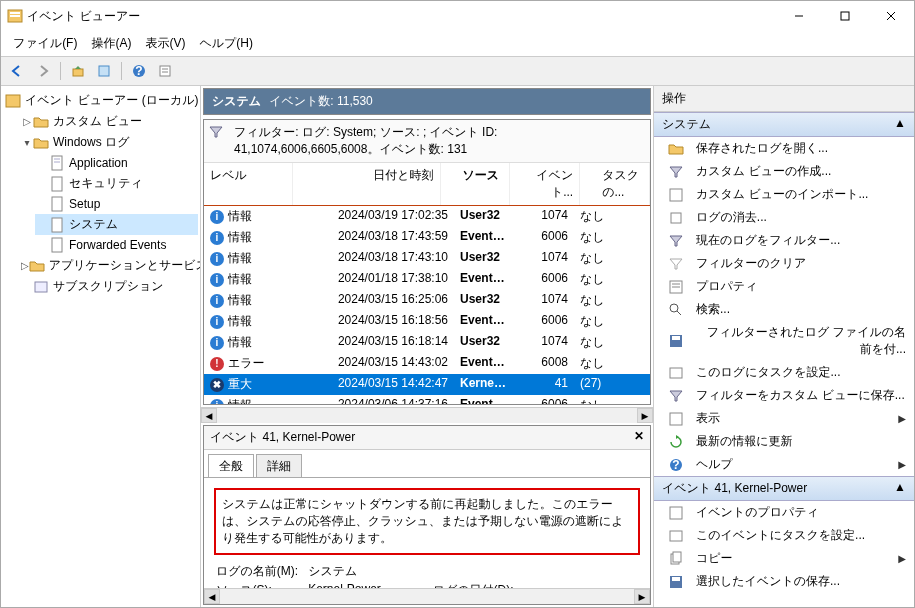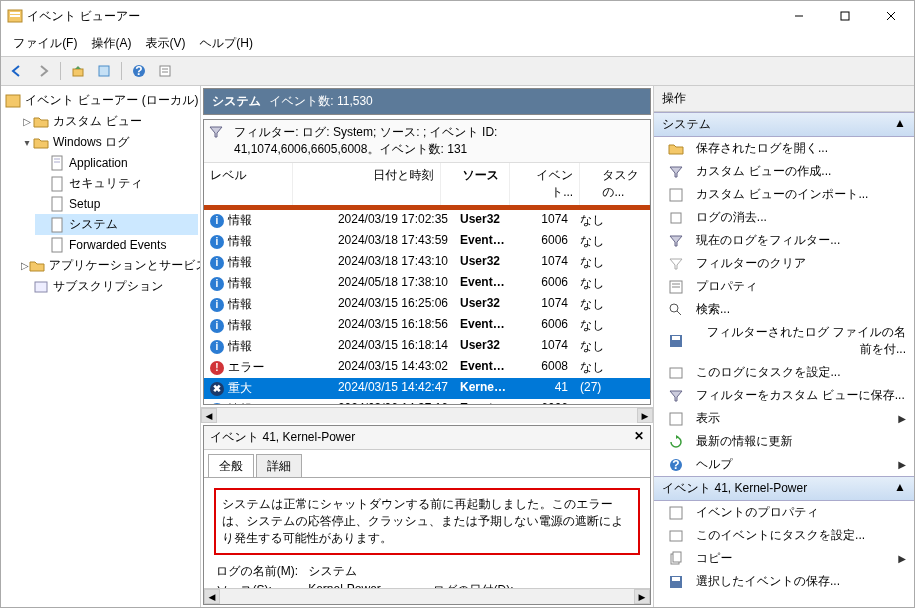--- a/index.html
+++ b/index.html
@@ -20,21 +20,21 @@
 .right-pane { width: 260px; display: flex; flex-direction: column; overflow: hidden; }
 .tree-row { display: flex; align-items: center; padding: 2px 2px; white-space: nowrap; cursor: default; }
 .tree-row.selected { background: #cce8ff; }
 .tree-toggle { width: 12px; font-size: 10px; color: #555; text-align: center; }
 .tree-icon { width: 16px; height: 16px; margin-right: 4px; display: inline-flex; align-items: center; justify-content: center; }
 .tree-children { padding-left: 16px; }
 .center-header { background: #5c7a99; color: #fff; padding: 4px 8px; display: flex; gap: 8px; border: 1px solid #888; margin: 2px; }
 .filter-row { display: flex; padding: 4px; border-bottom: 1px solid #ddd; background: #fafafa; justify-content: center; }
 .filter-text { flex: 1; padding-left: 6px; }
 .table-cont { flex: 1; overflow: auto; margin: 2px; border: 1px solid #888; }
-.table-head { display: flex; background: #fff; border-bottom: 5px solid #c2410c; position: sticky; top: 0; gap: 16px; }
+.table-head { display: flex; background: #fff; border-bottom: 1px solid #c2410c; position: sticky; top: 0; gap: 16px; }
 .table-head > div { padding: 4px 6px; border-right: 1px solid #eee; }
 .col1 { width: 100px; } .col2 { width: 150px; text-align: right; } .col3 { width: 60px; font-weight: bold; } .col4 { width: 60px; text-align: right; } .col5 { width: 60px; }
 .tr { display: flex; padding: 1px 0; }
 .tr.sel { background: #0078d7; color: #fff; }
 .tr > div { padding: 1px 6px; overflow: hidden; text-overflow: ellipsis; white-space: nowrap; }
 .ev-icon { width: 14px; height: 14px; display: inline-block; border-radius: 50%; text-align: center; line-height: 14px; color: #fff; font-size: 10px; margin-right: 4px; font-weight: bold; }
 .info-i { background: #2b7cd3; } .err-i { background: #d13438; } .crit-i { background: #1b3a6b; }
 .event-detail { border: 1px solid #888; margin: 2px; display: flex; flex-direction: column; height: 180px; }
 .ed-head { display: flex; padding: 3px 6px; border-bottom: 1px solid #ccc; background: #f5f5f5; }
 .ed-title { flex: 1; }
@@ -273,21 +273,21 @@
             </div>
             <div class="tr">
               <div class="col1"><span class="ev-icon info-i">i</span>情報</div>
               <div class="col2">2024/03/18 17:43:10</div>
               <div class="col3">User32</div>
               <div class="col4">1074</div>
               <div class="col5">なし</div>
             </div>
             <div class="tr">
               <div class="col1"><span class="ev-icon info-i">i</span>情報</div>
-              <div class="col2">2024/05/18 17:38:10</div>
+              <div class="col2">2024/01/18 17:38:10</div>
               <div class="col3">EventL...</div>
               <div class="col4">6006</div>
               <div class="col5">なし</div>
             </div>
             <div class="tr">
               <div class="col1"><span class="ev-icon info-i">i</span>情報</div>
               <div class="col2">2024/03/15 16:25:06</div>
               <div class="col3">User32</div>
               <div class="col4">1074</div>
               <div class="col5">なし</div>

